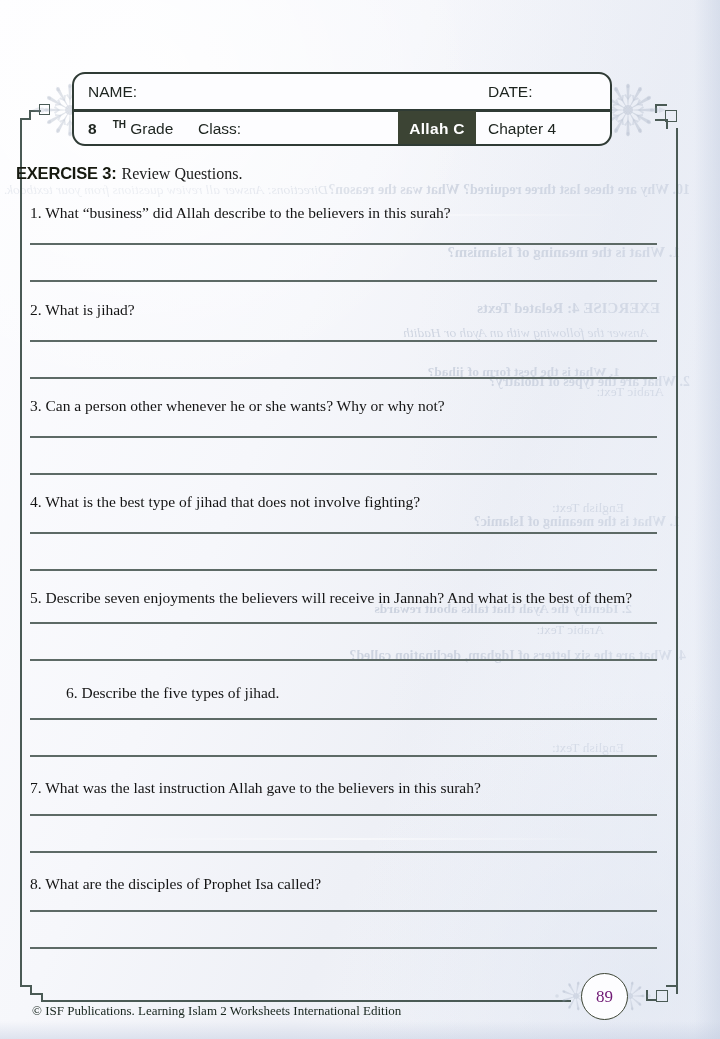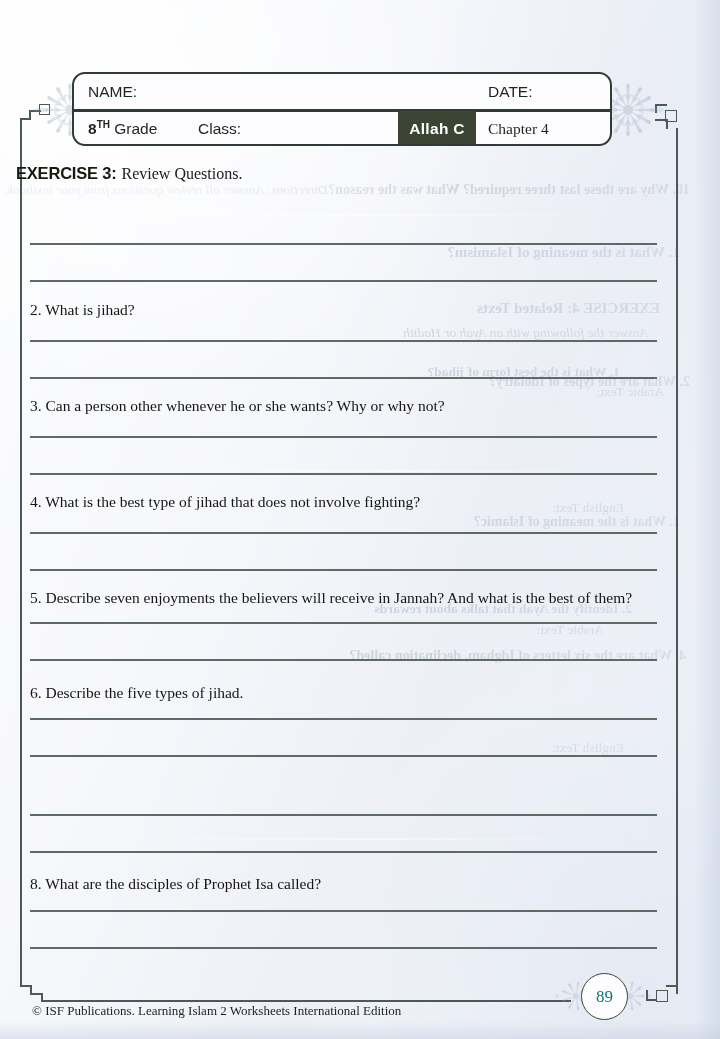--- a/index.html
+++ b/index.html
@@ -114,21 +114,21 @@
   .hdr-row.bot { top: 37px; height: 35px; }
   .hdr-div {
     position: absolute;
     left: 0; right: 0; top: 35px;
     height: 2.5px;
     background: #2f3b35;
   }
   .hdr-name  { position: absolute; left: 14px; }
   .hdr-date  { position: absolute; left: 414px; }
   .hdr-grade { position: absolute; left: 14px; font-weight: bold; }
-  .hdr-grade .sup { font-size: 10px; vertical-align: super; font-weight: bold; }
+  .hdr-grade .sup { font-size: 10px; vertical-align: super; font-weight: bold; margin-left: 16px; }
   .hdr-grade .reg { font-weight: normal; }
   .hdr-class { position: absolute; left: 124px; }
   .unit-badge {
     position: absolute;
     left: 324px;
     top: 37px;
     width: 78px;
     height: 35px;
     background: #3c4434;
     color: #ffffff;
@@ -140,21 +140,21 @@
     justify-content: center;
     letter-spacing: .3px;
   }
   .chapter-lbl {
     position: absolute;
     left: 414px;
     top: 37px;
     height: 35px;
     display: flex;
     align-items: center;
-    font-family: Liberation Serif, serif;
+    font-family: Liberation Sans, sans-serif;
     font-size: 15.5px;
     color: #1d241f;
   }
 
   
   .ex-heading {
     position: absolute;
     left: 16px;
     top: 164px;
     white-space: nowrap;
@@ -212,21 +212,21 @@
     width: 45px;
     height: 45px;
     border: 1.6px solid #3c4434;
     border-radius: 50%;
     background: #fdfdff;
     display: flex;
     align-items: center;
     justify-content: center;
     font-family: "Liberation Serif", serif;
     font-size: 17px;
-    color: #0f766e;
+    color: #701a75;
     z-index: 7;
   }
 </style>
 </head>
 <body>
 
 <div id="page">
 
   <div class="bleed-layer">
     <div class="bl b" style="left:30px;  top:182px; font-size:14px;">10. Why are these last three required? What was the reason?</div>
@@ -383,43 +383,45 @@
       <span class="hdr-class">Class:</span>
     </div>
     <div class="unit-badge">Allah C</div>
     <div class="chapter-lbl">Chapter 4</div>
   </div>
 
   <div class="ex-heading">
     <span class="ex-label">EXERCISE 3:</span><span class="ex-sub">Review Questions.</span>
   </div>
 
+  <div class="question" style="top:204px;">1. What “business” did Allah describe to the believers in this surah?</div>
   <div class="ansline" style="top:243px;"></div>
   <div class="ansline" style="top:280px;"></div>
 
   <div class="question" style="top:301px;">2. What is jihad?</div>
   <div class="ansline" style="top:340px;"></div>
   <div class="ansline" style="top:377px;"></div>
 
   <div class="question" style="top:397px;">3. Can a person other whenever he or she wants? Why or why not?</div>
   <div class="ansline" style="top:436px;"></div>
   <div class="ansline" style="top:473px;"></div>
 
   <div class="question" style="top:493px;">4. What is the best type of jihad that does not involve fighting?</div>
   <div class="ansline" style="top:532px;"></div>
   <div class="ansline" style="top:569px;"></div>
 
   <div class="question" style="top:589px;">5. Describe seven enjoyments the believers will receive in Jannah? And what is the best of them?</div>
   <div class="ansline" style="top:622px;"></div>
   <div class="ansline" style="top:659px;"></div>
 
-  <div class="question" style="top:684px;">6. Describe the five types of jihad.</div>
+  <div class="question" style="top:684px;margin-left:36px;">6. Describe the five types of jihad.</div>
   <div class="ansline" style="top:718px;"></div>
   <div class="ansline" style="top:755px;"></div>
 
+  <div class="question" style="top:779px;">7. What was the last instruction Allah gave to the believers in this surah?</div>
   <div class="ansline" style="top:814px;"></div>
   <div class="ansline" style="top:851px;"></div>
 
   <div class="question" style="top:875px;">8. What are the disciples of Prophet Isa called?</div>
   <div class="ansline" style="top:910px;"></div>
   <div class="ansline" style="top:947px;"></div>
 
   <div class="footer-text">© ISF Publications. Learning Islam 2 Worksheets International Edition</div>
   <div class="page-num">89</div>
 

